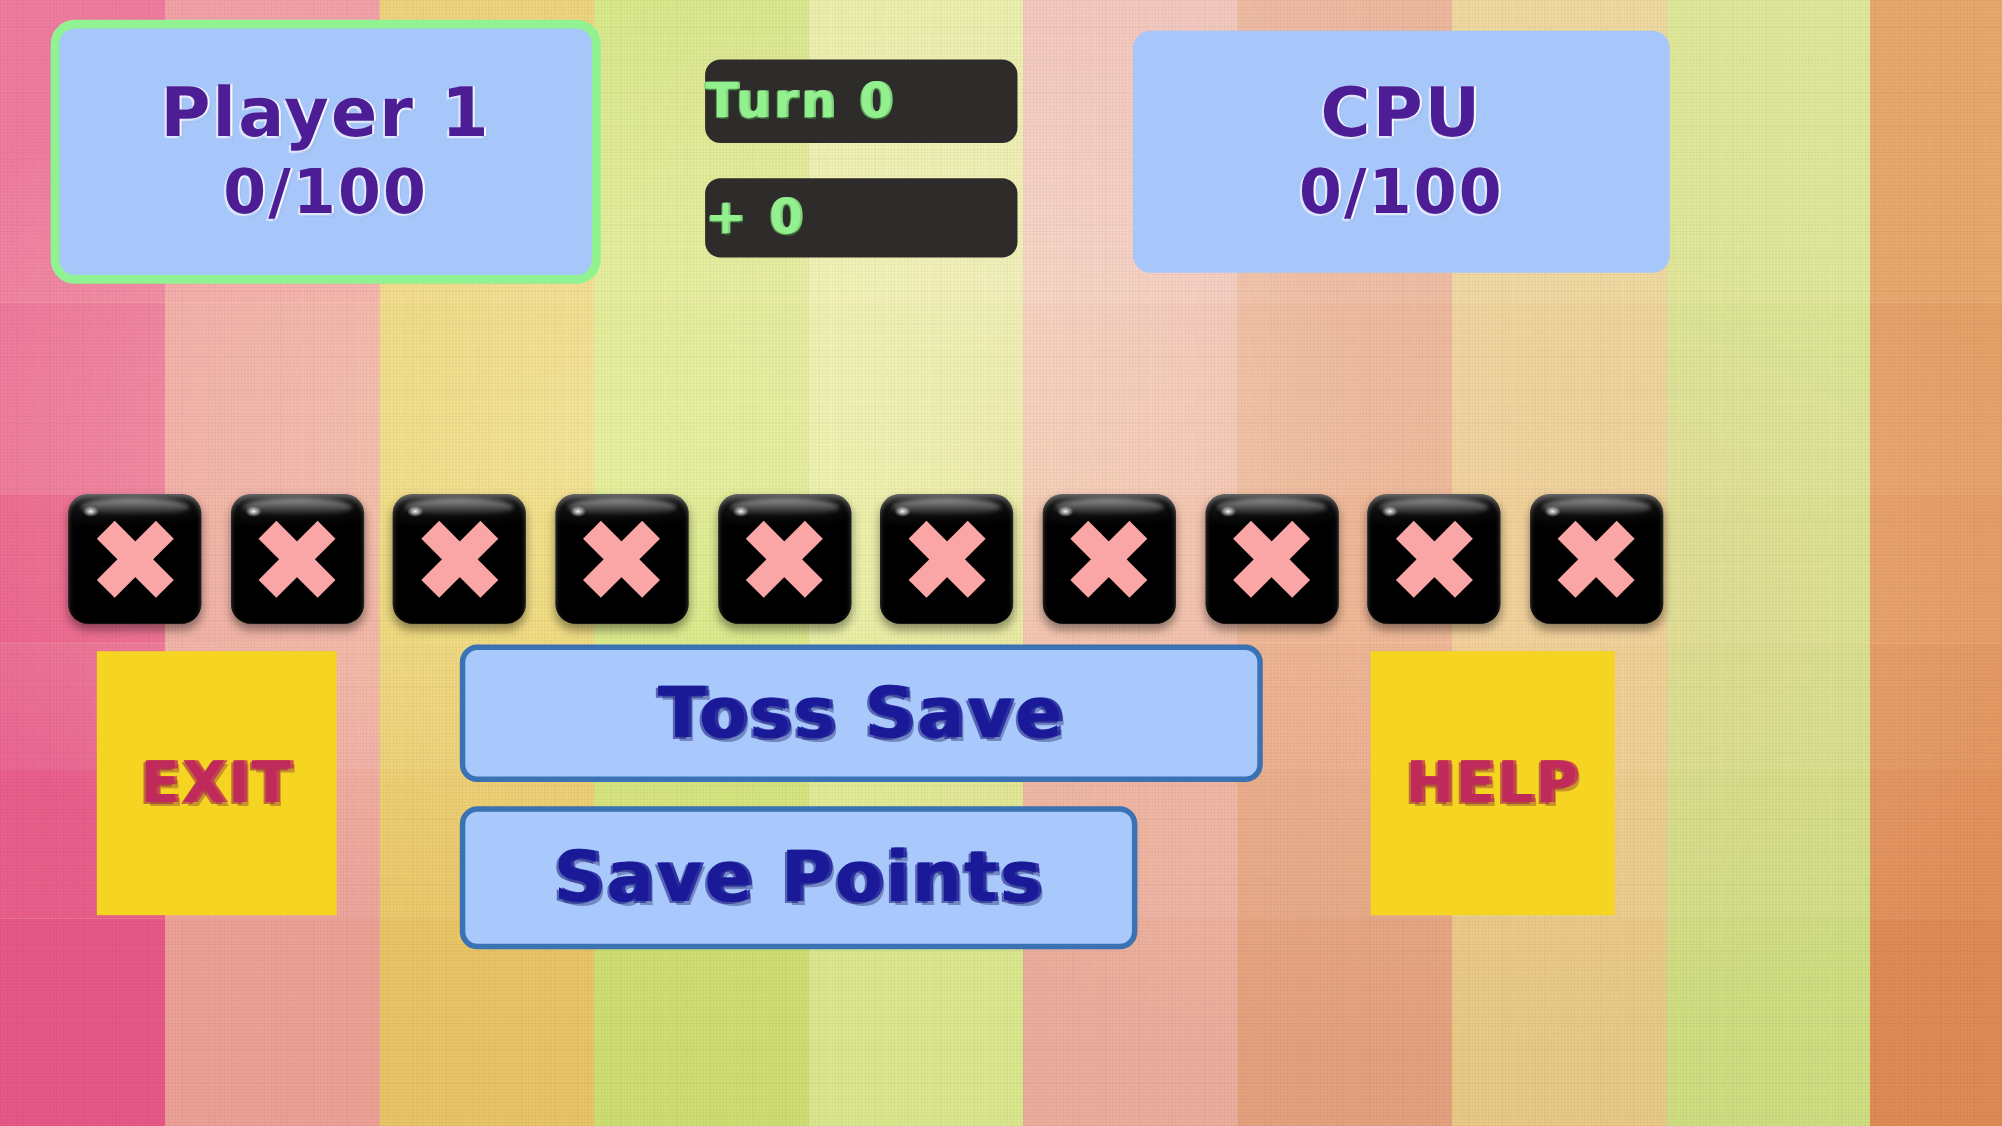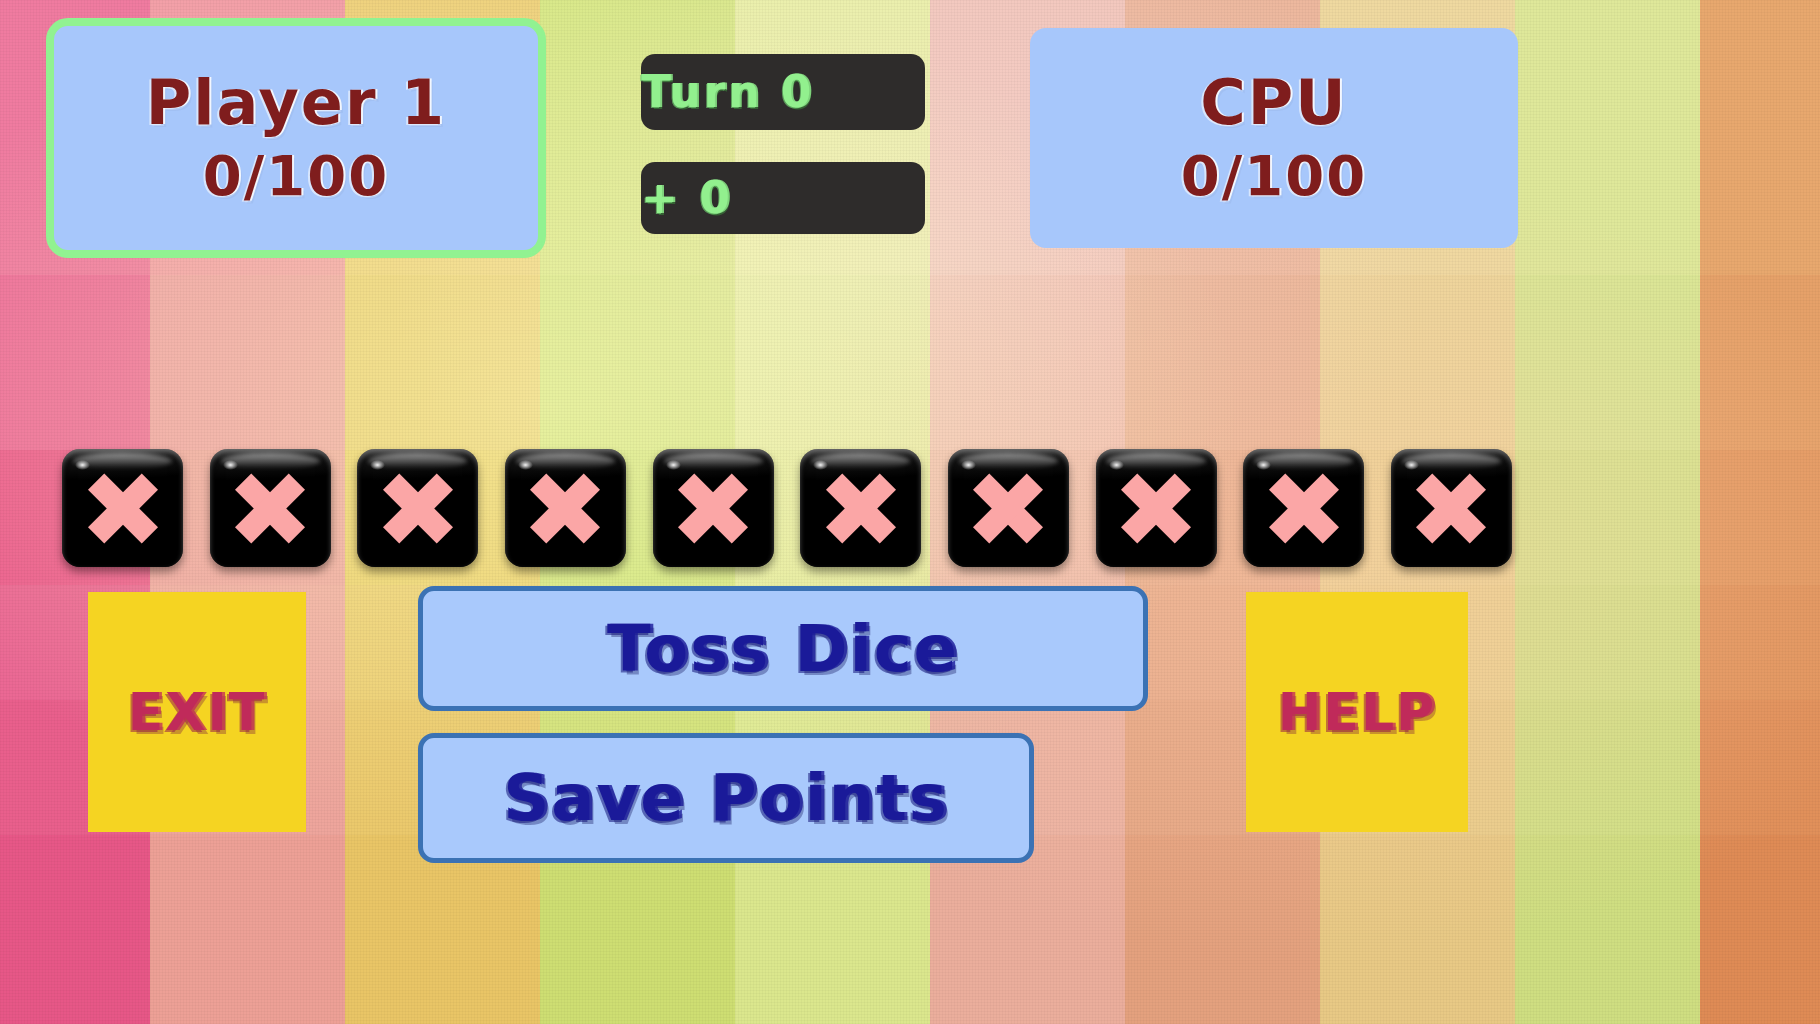--- a/index.html
+++ b/index.html
@@ -35,21 +35,21 @@
     border-radius:16px;
     display:flex; flex-direction:column;
     align-items:center; justify-content:center;
     z-index:5;
   }
   .score-panel.active {
     border:8px solid #91f291;
     border-radius:22px;
   }
   .panel-name, .panel-score {
-    color:#7f1d1d;
+    color:#4c1d95;
     font-family:"DejaVu Sans", sans-serif;
     font-weight:bold;
     letter-spacing:2px;
     text-shadow:
        2px 0 0 rgba(255,255,255,.85),
       -2px 1px 0 rgba(255,255,255,.55),
        1px 2px 0 rgba(200,215,245,.55),
        3px 3px 0 rgba(150,175,225,.30);
     white-space:nowrap;
     line-height:1;
@@ -329,18 +329,18 @@
 
 <div class="side-btn" id="exit-button">
   <span class="lbl">EXIT</span>
 </div>
 
 <div class="side-btn" id="help-button">
   <span class="lbl">HELP</span>
 </div>
 
 <div class="action-btn" id="toss-dice-button">
-  <span class="lbl">Toss Dice</span>
+  <span class="lbl">Toss Save</span>
 </div>
 
 <div class="action-btn" id="save-points-button">
   <span class="lbl">Save Points</span>
 </div>
 
 </body></html>

